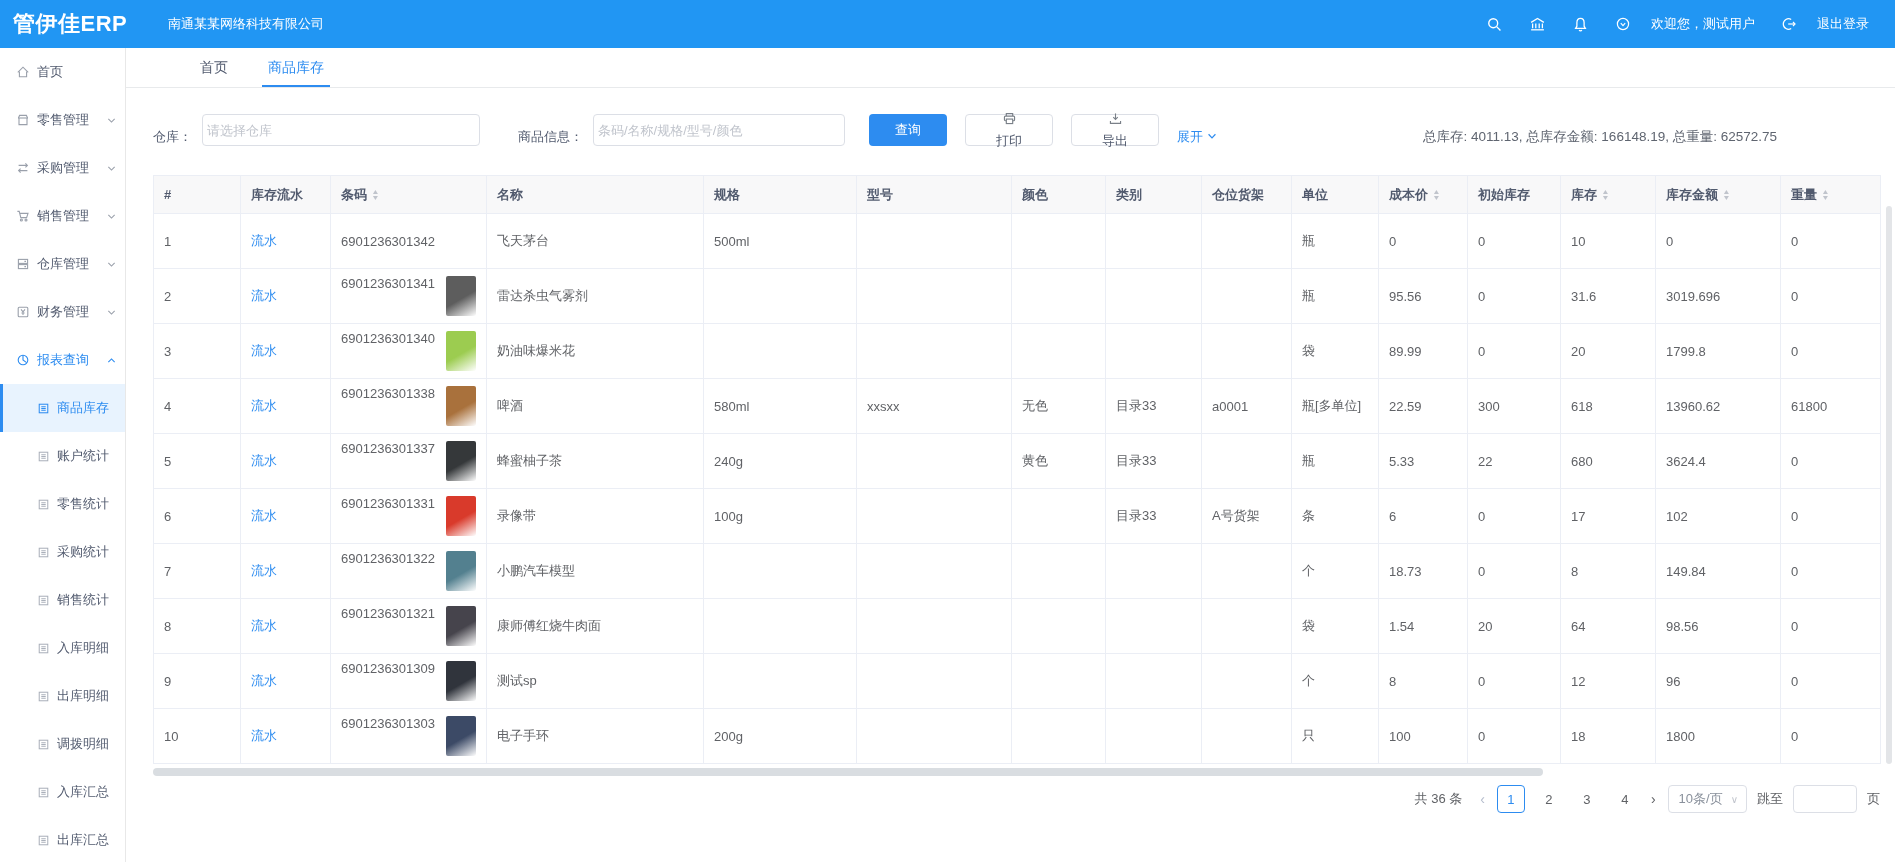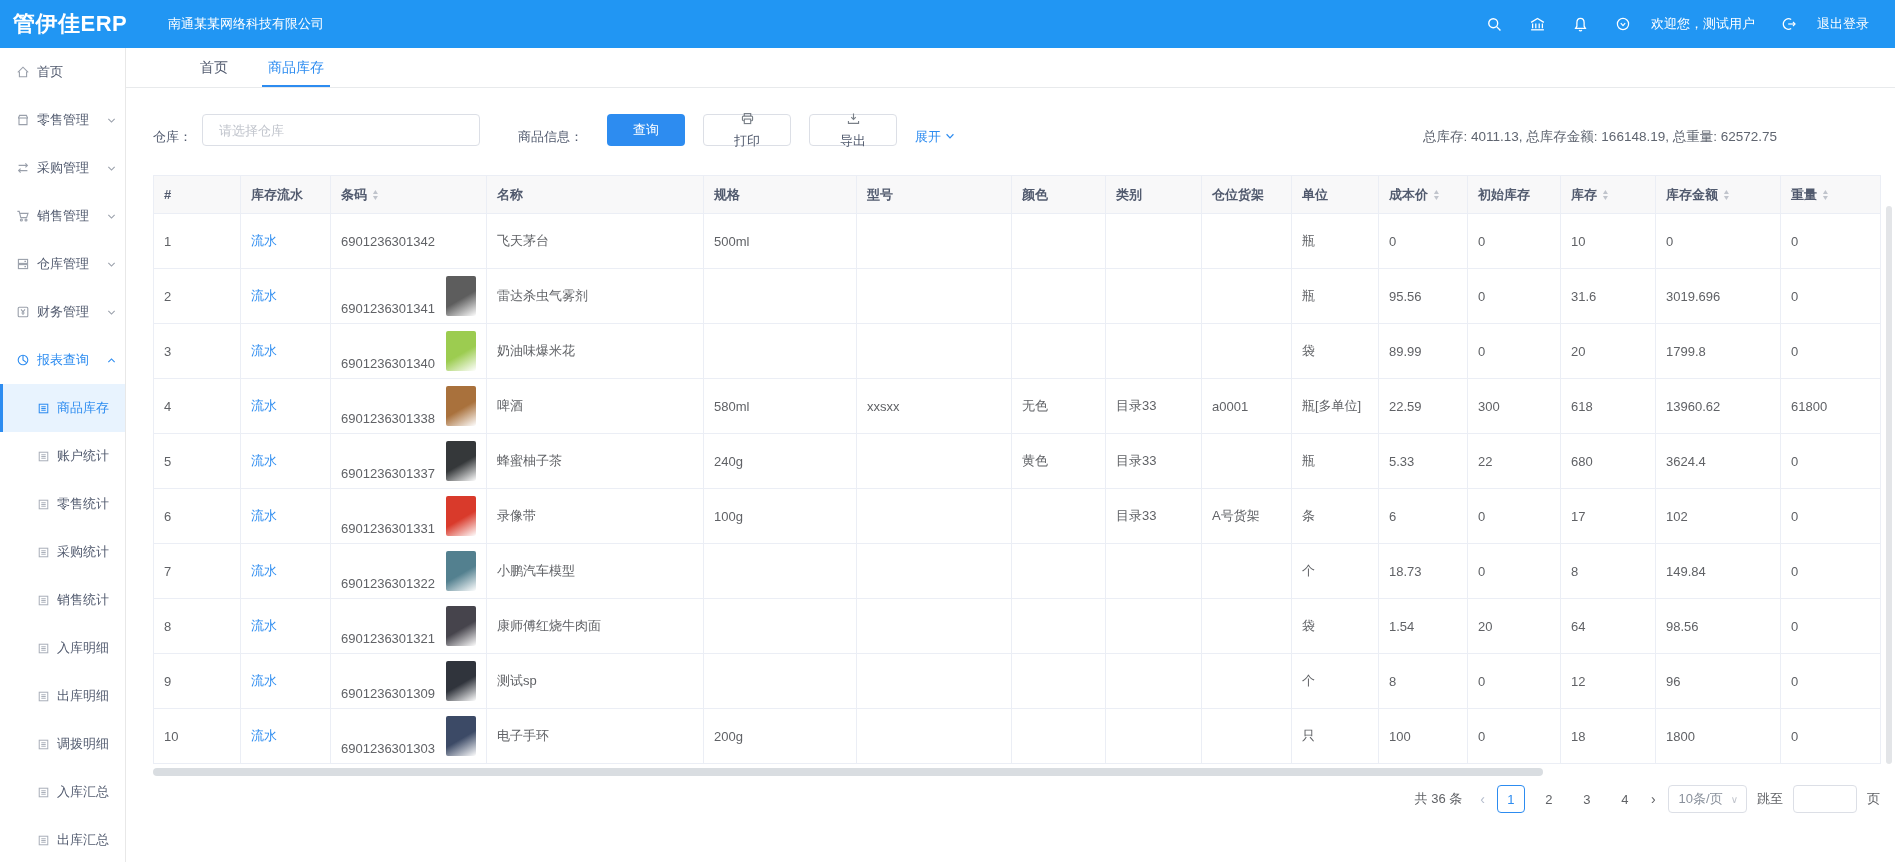--- a/index.html
+++ b/index.html
@@ -35,40 +35,40 @@
   
   .tabbar { height:40px; border-bottom:1px solid #e8eaec; display:flex; align-items:stretch; padding-left:58px; gap:8px; background:#fff; }
   .tab { display:flex; align-items:center; padding:0 16px; font-size:14px; color:#515a6e; cursor:pointer; position:relative; }
   .tab.active { color:var(--blue); }
   .tab.active::after { content:""; position:absolute; left:10px; right:10px; bottom:0; height:2px; background:var(--blue); }
 
   
   .content { position:relative; flex:1; }
   .filterbar { display:flex; align-items:flex-end; margin:26px 0 0 27px; width:1727px; font-size:13px; color:#515a6e; }
   .filterbar label { white-space:nowrap; }
-  .f-input { height:32px; border:1px solid #dcdfe6; border-radius:4px; padding:0 16px; font-size:13px; color:#515a6e; outline:none; background:#fff; }
+  .f-input { height:32px; border:1px solid #dcdfe6; border-radius:4px; padding:0 4px; font-size:13px; color:#515a6e; outline:none; background:#fff; }
   .f-input::placeholder { color:#c0c4cc; }
   #warehouse-input { width:278px; margin:0 0 0 10px; }
   #product-input { width:252px; margin:0 0 0 10px; }
   .lbl2 { margin-left:38px; }
   .btn-primary { height:32px; min-width:78px; margin-left:24px; background:var(--blue); color:#fff; border:none; border-radius:4px; font-size:13px; cursor:pointer; }
   .btn { height:32px; min-width:88px; margin-left:18px; background:#fff; color:#515a6e; border:1px solid #dcdfe6; border-radius:4px; font-size:13px; cursor:pointer; display:inline-flex; align-items:center; justify-content:center; gap:6px;flex-direction:column; }
   .expand { margin-left:18px; color:var(--blue); font-size:13px; cursor:pointer; display:inline-flex; align-items:center; gap:3px; white-space:nowrap; }
   .totals { margin-left:auto; margin-right:103px; color:#5f6570; font-size:13.5px; white-space:nowrap; }
 
   
   .table-wrap { margin:29px 0 0 27px; width:1727px; }
   table { border-collapse:collapse; table-layout:fixed; width:1727px; font-size:13px; color:var(--txt); }
   th,td { border:1px solid var(--border); padding:0 10px; text-align:left; overflow:hidden; white-space:nowrap; }
   thead th { height:38px; background:#f8f8f9; color:#515a6e; font-weight:bold; font-size:13px; }
   tbody td { height:55px; background:#fff; }
   .sorter { display:inline-flex; flex-direction:column; vertical-align:middle; margin-left:5px; line-height:0; }
   .sorter span { font-size:7px; color:#c0c4cc; line-height:0.85; transform:scaleX(1.2); }
   a.flow-link { color:var(--blue); text-decoration:none; cursor:pointer; }
-  .bc-cell { display:flex; align-items:flex-end; justify-content:space-between; }
+  .bc-cell { display:flex; align-items:flex-start; justify-content:space-between; }
   .thumb { width:30px; height:40px; border-radius:2px; flex:0 0 30px; margin-left:6px; }
 
   
   .hscrollbar { width:1390px; height:8px; border-radius:4px; background:#d9dde1; margin:4px 0 0 27px; }
   .vscrollbar { position:absolute; right:3px; top:118px; width:6px; height:558px; border-radius:3px; background:#e3e5e8; }
 
   
   .pagination { width:1727px; margin:9px 0 0 27px; display:flex; align-items:center; justify-content:flex-end; gap:10px; font-size:13px; color:var(--txt); }
   .pg-total { margin-right:6px; }
   .pg-arrow { color:#b4bccc; cursor:pointer; padding:0 2px; font-size:14px; }
@@ -315,20 +315,21 @@
         <div class="tab active">
           <span>商品库存</span>
         </div>
       </div>
 
     <div class="content">
       <div class="filterbar">
         <label>仓库：</label>
         <input id="warehouse-input" class="f-input" placeholder="请选择仓库" style="">
         <label class="lbl2">商品信息：</label>
+        <input id="product-input" class="f-input" placeholder="条码/名称/规格/型号/颜色" style="">
         <button class="btn-primary">查询</button>
         <button class="btn">
           <span style="display:inline-flex">
             <svg width="15" height="15" viewBox="0 0 16 16" fill="none" stroke="#7a8088" stroke-width="1.2">
                 <path d="M4.6 5.4 V2.6 H11.4 V5.4"></path>
                 <rect x="2.6" y="5.4" width="10.8" height="5" rx="1"></rect>
                 <rect x="4.6" y="8.6" width="6.8" height="4.8" fill="#fff"></rect>
               </svg>
           </span>
           <span>打印</span>

